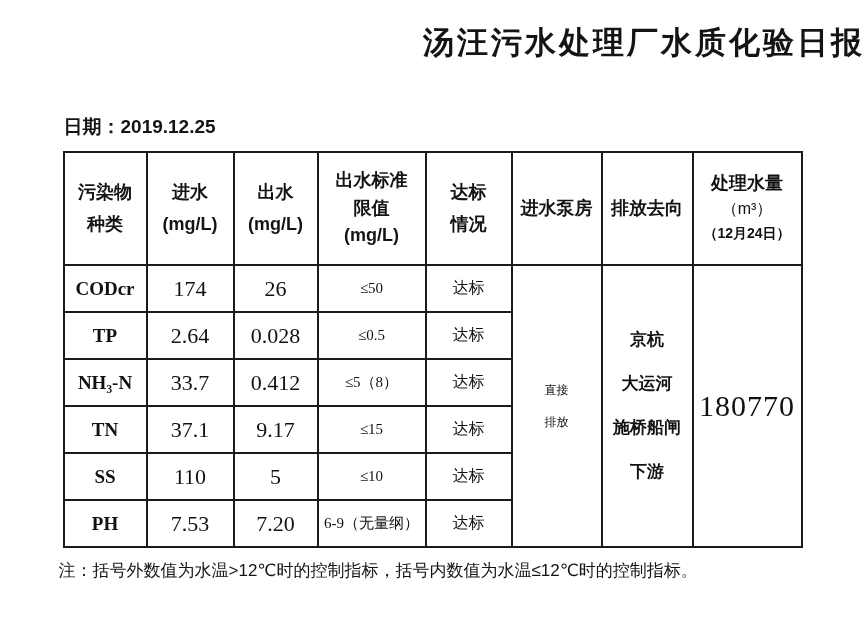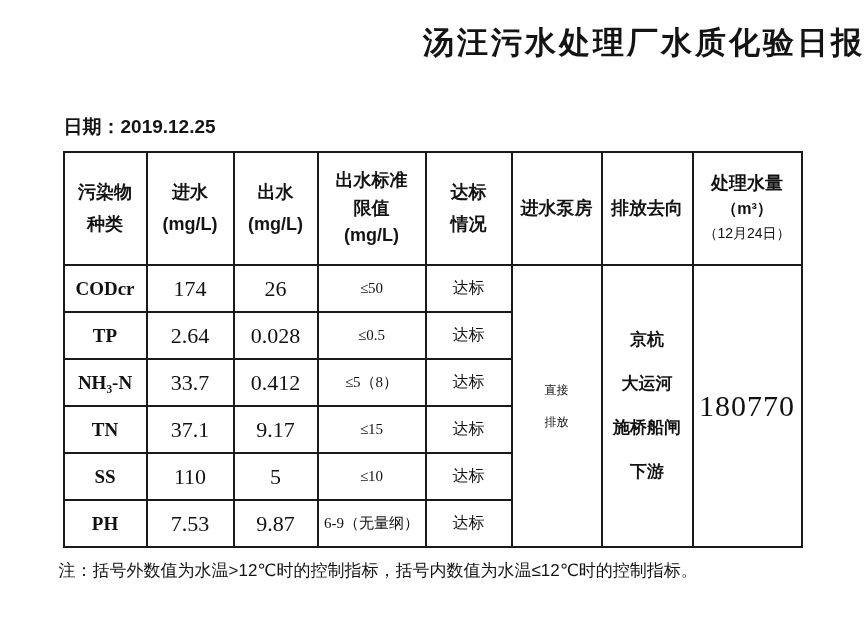--- a/index.html
+++ b/index.html
@@ -51,22 +51,22 @@
   .th {
     font-size: 18px;
     font-weight: bold;
     line-height: 1.75;
     white-space: pre-line;
     color: #141414;
   }
   .th-limit { line-height: 1.55; }
 
   .vol-line1 { display: block; font-size: 18px; font-weight: bold; line-height: 1.4; }
-  .vol-line2 { display: block; font-size: 16px; font-weight: bold; line-height: 1.6; }
-  .vol-line3 { display: block; font-size: 14px; font-weight: normal; line-height: 1.7; }
+  .vol-line2 { display: block; font-size: 16px; font-weight: normal; line-height: 1.6; }
+  .vol-line3 { display: block; font-size: 14px; font-weight: bold; line-height: 1.7; }
 
   .param {
     font-family: "Liberation Serif", "DejaVu Serif", serif;
     font-weight: bold;
     font-size: 19px;
   }
   .num {
     font-family: "Liberation Serif", "DejaVu Serif", serif;
     font-size: 22px;
   }
@@ -189,21 +189,21 @@
         <td class="param">SS</td>
         <td class="num">110</td>
         <td class="num">5</td>
         <td class="limit-val">≤10</td>
         <td class="status-val">达标</td>
       </tr>
 
       <tr class="data-row">
         <td class="param">PH</td>
         <td class="num">7.53</td>
-        <td class="num">9.87</td>
+        <td class="num">7.20</td>
         <td class="limit-val">6-9（无量纲）</td>
         <td class="status-val">达标</td>
       </tr>
     </tbody>
   </table>
 
   <div class="note">注：括号外数值为水温&gt;12℃时的控制指标，括号内数值为水温≤12℃时的控制指标。</div>
 
 </div>
 

